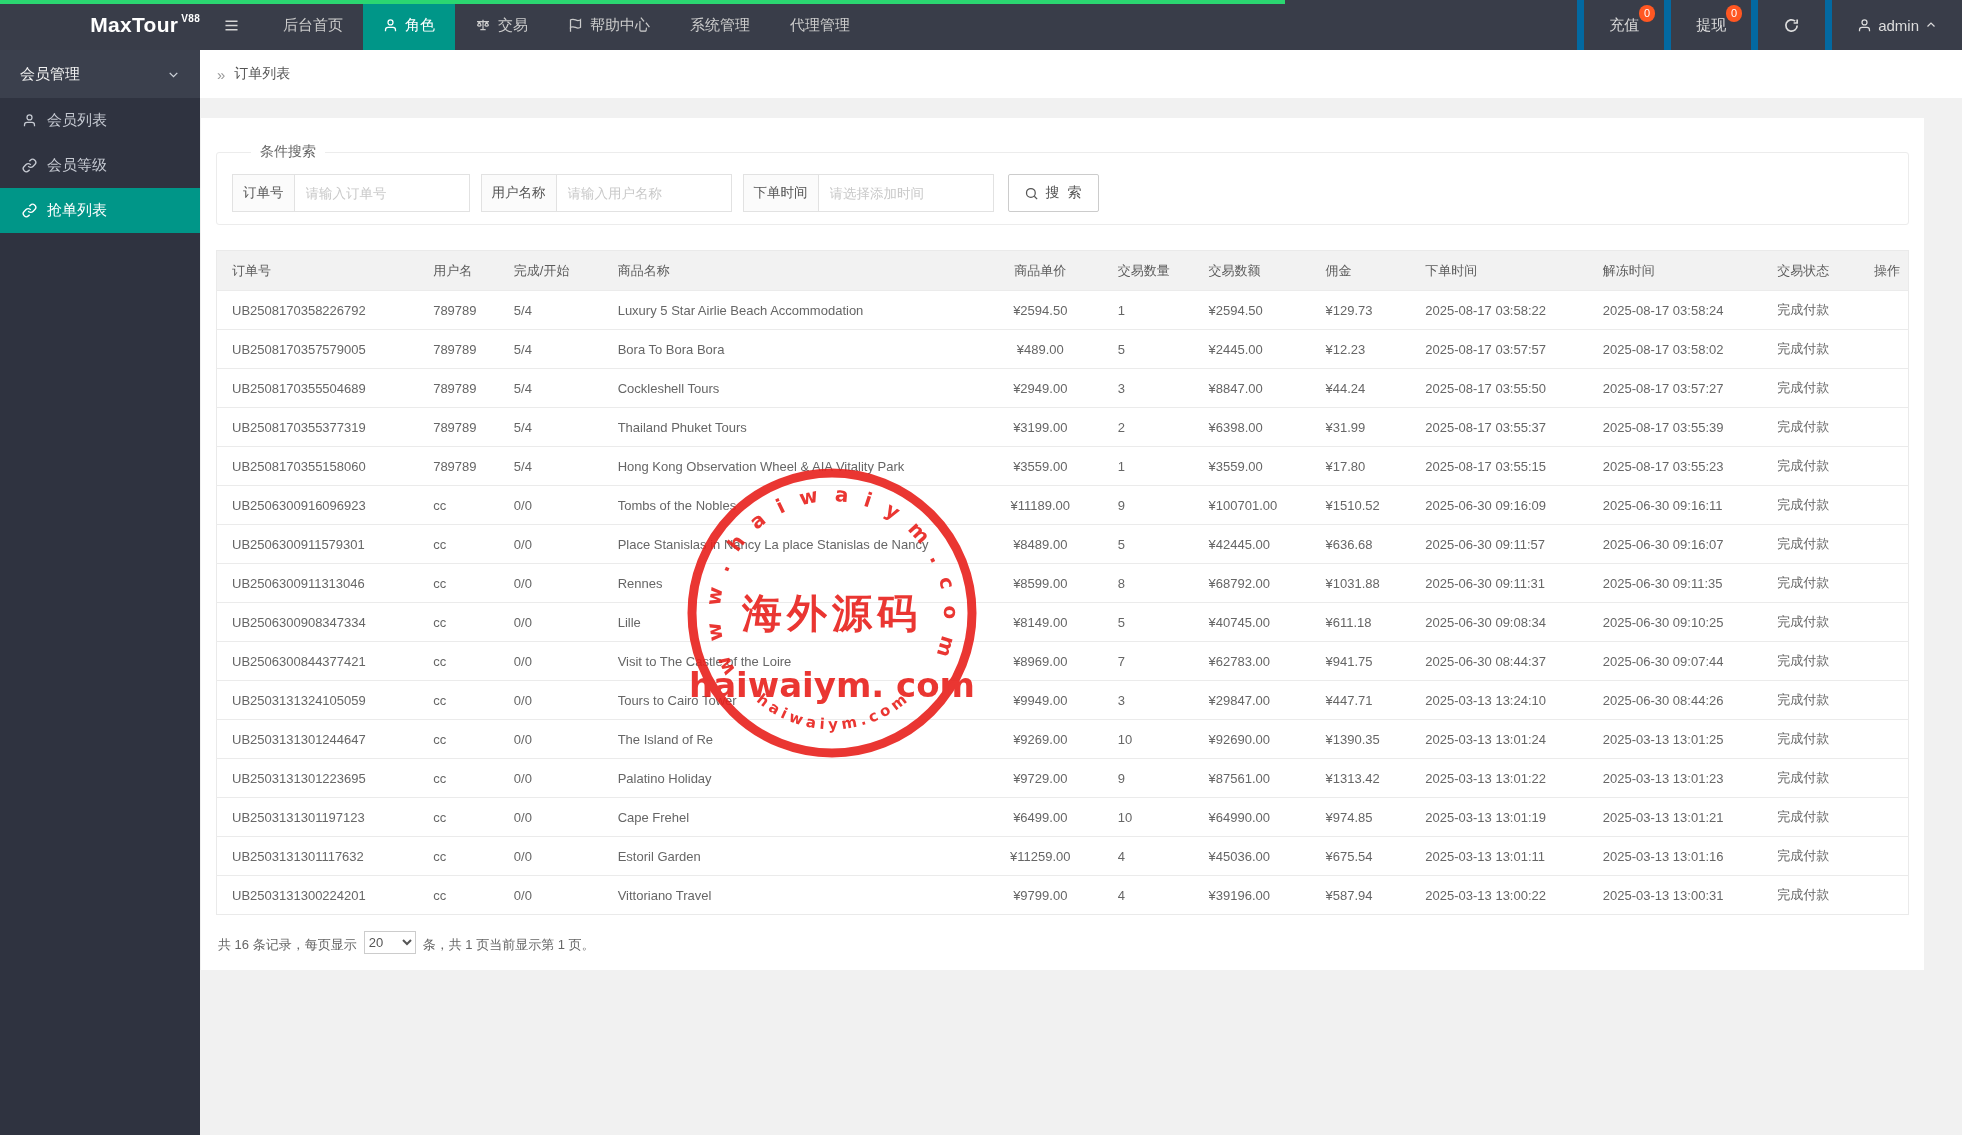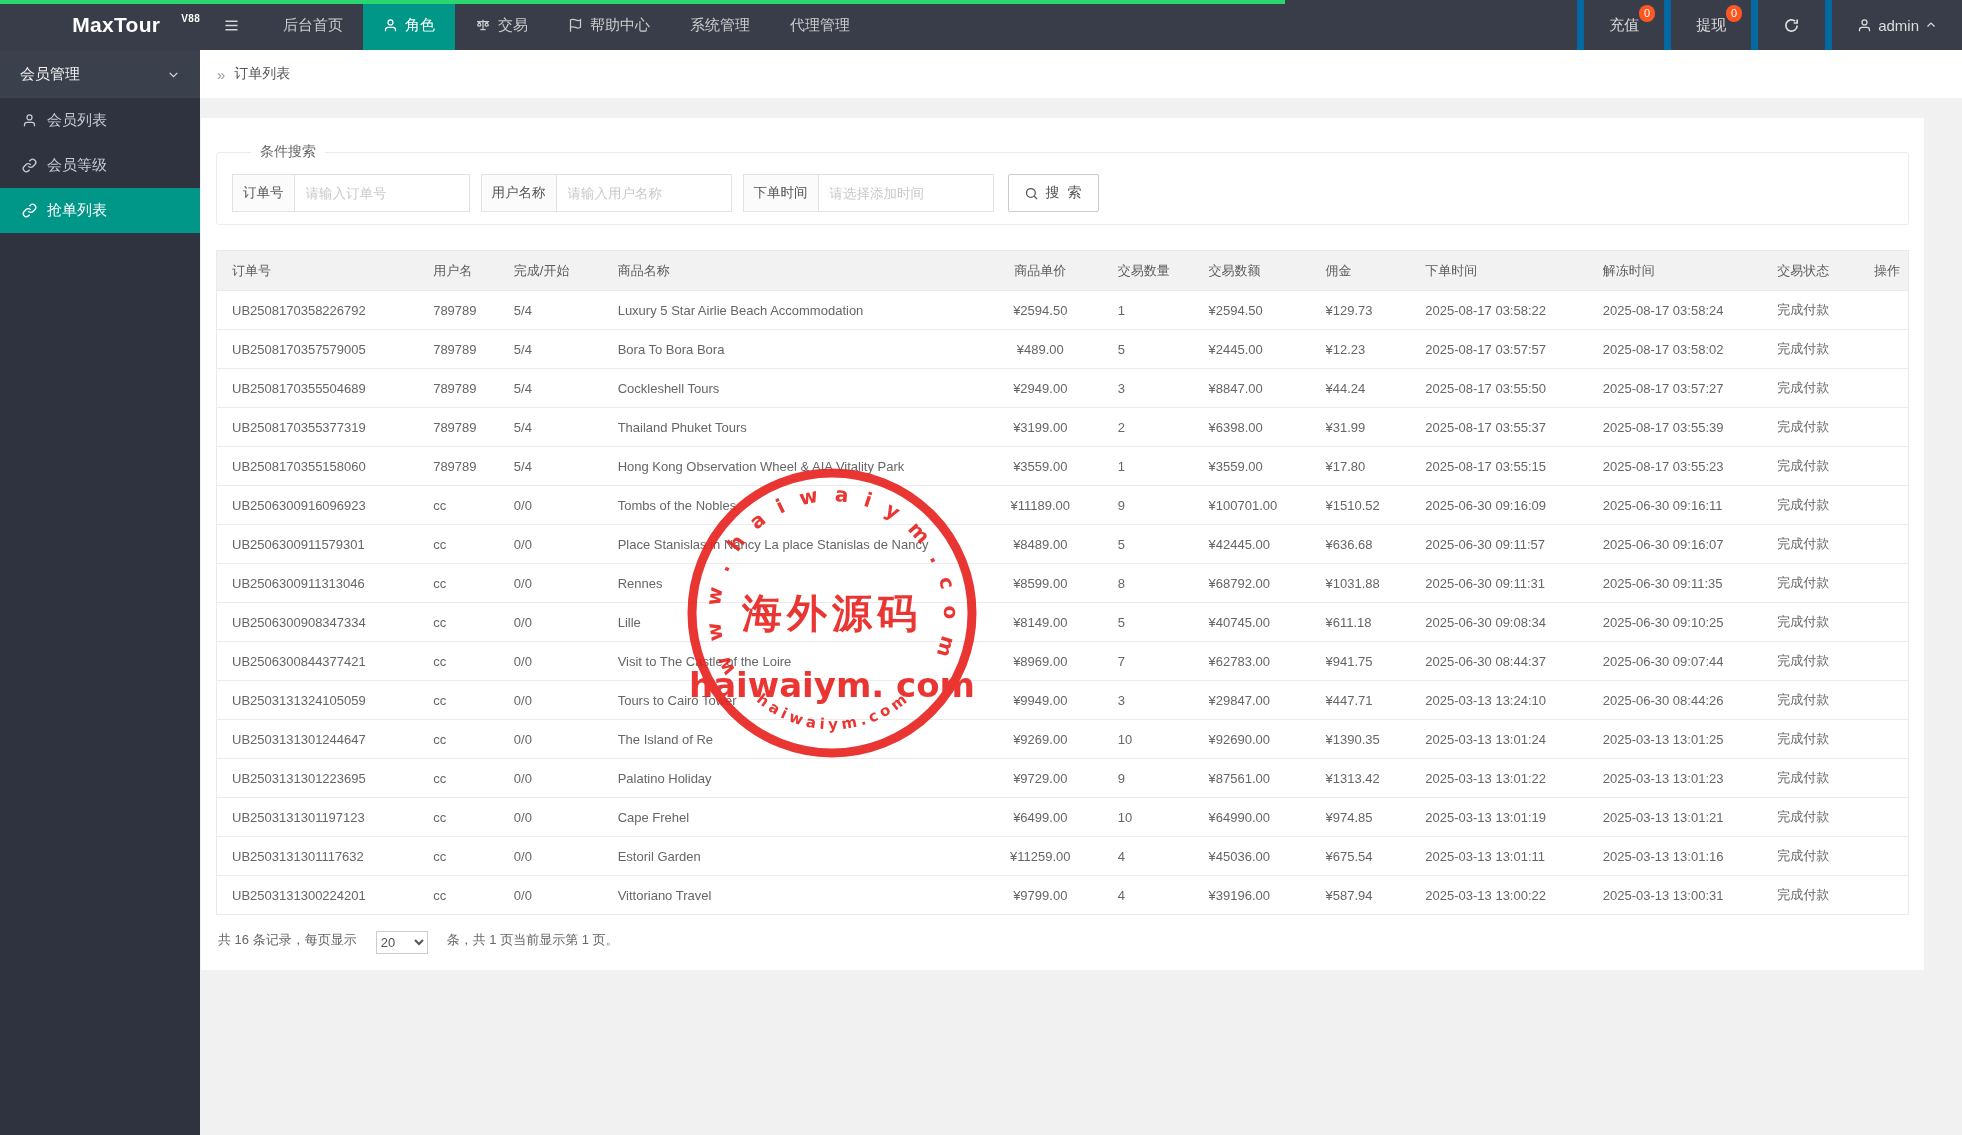--- a/index.html
+++ b/index.html
@@ -5,21 +5,21 @@
   html,body{margin:0;padding:0;background:#e8e8e8}
   .app{position:relative;width:1962px;height:1135px;overflow:hidden;background:#f1f1f1;
        font-family:"Liberation Sans","DejaVu Sans",sans-serif;-webkit-font-smoothing:antialiased}
 
   
   .progress{position:absolute;left:0;top:0;width:1285px;height:4px;background:#2bd671;z-index:40}
 
   
   .topbar{position:absolute;left:0;top:0;width:100%;height:50px;background:#393d49;display:flex;align-items:stretch;z-index:10}
   .logo{width:200px;display:flex;align-items:center;justify-content:flex-end;color:#fff;font-size:21px;font-weight:600;letter-spacing:.3px}
-  .logo .ver{font-size:10px;font-weight:600;margin-left:21px;transform:translateY(-7px)}
+  .logo .ver{font-size:10px;font-weight:600;margin-left:3px;transform:translateY(-7px)}
   .nav-left{display:flex;align-items:stretch}
   .nav-item{display:flex;align-items:center;gap:7px;padding:0 20px;color:#ccc;font-size:15px;cursor:pointer;white-space:nowrap}
   .nav-item.hamb{padding:0 23px;color:#d6d6d6}
   .nav-item.active{background:#009688;color:#fff}
   .nicon{display:flex;align-items:center}
   .nav-right{margin-left:auto;display:flex;align-items:stretch}
   .chip{position:relative;display:flex;align-items:center;gap:6px;padding:0 25px;color:#ddd;font-size:15px;border-left:7px solid #0369a1;cursor:pointer;white-space:nowrap}
   .badge{position:absolute;top:5px;right:9px;height:17px;line-height:17px;background:#ff5722;color:#fff;font-size:11px;border-radius:9px;padding:0 5px;text-align:center}
 
   
@@ -45,21 +45,21 @@
   .sinput{height:36px;width:152px;border:1px solid #e2e2e2;border-left:none;padding:0 11px;font-size:13.5px;color:#666;outline:none}
   .sinput::placeholder{color:#c9c9c9}
   .sbtn{height:38px;margin-left:3px;padding:0 15px;background:#fff;border:1px solid #ccc;border-radius:2px;font-size:14px;color:#555;display:flex;align-items:center;gap:7px;cursor:pointer;letter-spacing:2px}
 
   .twrap{margin-top:25px}
   table.grid{width:100%;border-collapse:collapse;table-layout:fixed;font-size:13px;color:#666;border:1px solid #eaeaea}
   .grid th{height:39px;background:#f2f2f2;font-weight:normal;color:#5c5c5c;text-align:left;padding:0 15px;overflow:hidden;white-space:nowrap;font-size:13px}
   .grid td{height:38px;padding:0 15px;border-top:1px solid #ebebeb;white-space:nowrap;overflow:hidden;text-overflow:ellipsis}
   .grid .c{text-align:center}
 
-  .pager{margin-top:16px;display:flex;align-items:flex-start;gap:19px;font-size:13px;color:#666;padding-left:2px}
+  .pager{margin-top:16px;display:flex;align-items:flex-end;gap:7px;font-size:13px;color:#666;padding-left:2px}
   .pager select{height:23px;min-width:52px;border:1px solid #ccc;background:#fff;color:#555;font-size:13px}
 
   .stamp{position:absolute;left:421px;top:285px;width:420px;height:420px;opacity:.9;pointer-events:none;z-index:5}
   .stamp text{font-family:"DejaVu Sans","Liberation Sans",sans-serif}
 </style>
 </head>
 <body>
 
 <div class="app">
 

